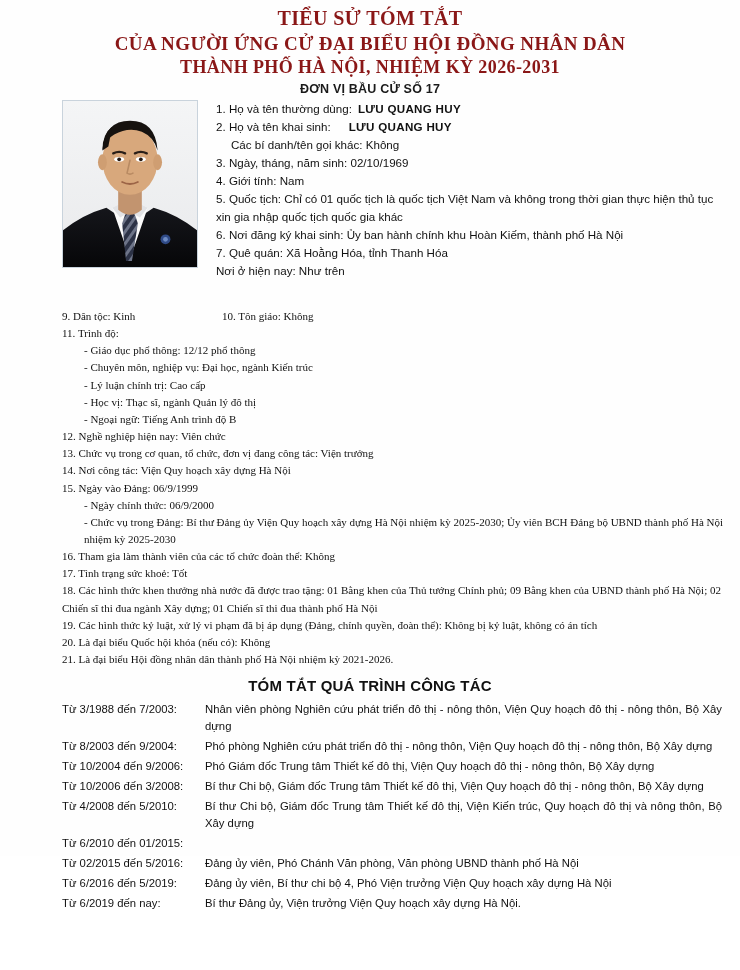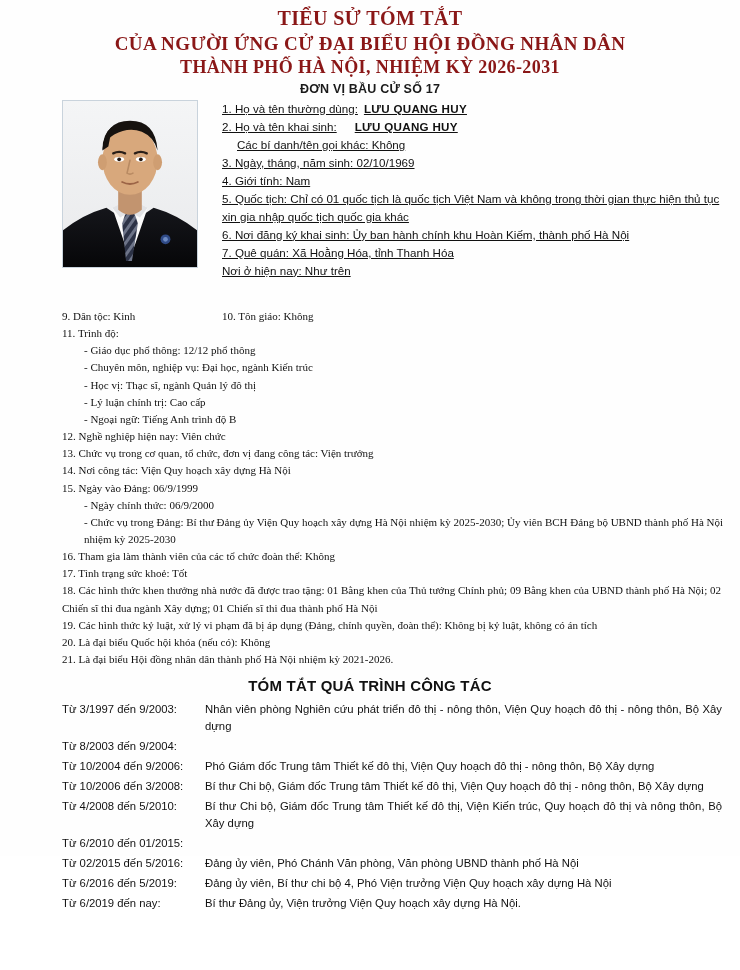--- a/index.html
+++ b/index.html
@@ -55,23 +55,22 @@
     left: 62px; top: 0px;
     width: 136px; height: 168px;
     border: 1px solid #c9d3dc;
     background: #f2f3f4;
     overflow: hidden;
   }
   .photo-frame svg { display: block; width: 100%; height: 100%; }
 
   .top-info {
     position: absolute;
-    left: 222px; top: 0px;
+    left: 216px; top: 0px;
     width: 508px;
-    text-decoration: underline;
   }
   .info-line {
     font-size: 11.6px;
     line-height: 1.55;
     color: #111;
     white-space: nowrap;
   }
   .info-line.wrap { white-space: normal; }
   .bold-name {
     font-weight: bold;
@@ -225,22 +224,22 @@
   <div class="body-list">
 
     <div class="row two-col">
       <div class="c1">9. Dân tộc: Kinh</div>
       <div class="c2">10. Tôn giáo: Không</div>
     </div>
 
     <div class="row">11. Trình độ:</div>
     <div class="row sub">- Giáo dục phổ thông: 12/12 phổ thông</div>
     <div class="row sub">- Chuyên môn, nghiệp vụ: Đại học, ngành Kiến trúc</div>
+    <div class="row sub">- Lý luận chính trị: Cao cấp</div>
     <div class="row sub">- Học vị: Thạc sĩ, ngành Quản lý đô thị</div>
-    <div class="row sub">- Lý luận chính trị: Cao cấp</div>
     <div class="row sub">- Ngoại ngữ: Tiếng Anh trình độ B</div>
 
     <div class="row">12. Nghề nghiệp hiện nay: Viên chức</div>
     <div class="row">13. Chức vụ trong cơ quan, tổ chức, đơn vị đang công tác: Viện trưởng</div>
     <div class="row">14. Nơi công tác: Viện Quy hoạch xây dựng Hà Nội</div>
     <div class="row">15. Ngày vào Đảng: 06/9/1999</div>
     <div class="row sub">- Ngày chính thức: 06/9/2000</div>
     <div class="row sub">- Chức vụ trong Đảng: Bí thư Đảng ủy Viện Quy hoạch xây dựng Hà Nội nhiệm kỳ 2025-2030; Ủy viên BCH Đảng bộ UBND thành phố Hà Nội nhiệm kỳ 2025-2030</div>
 
     <div class="row">16. Tham gia làm thành viên của các tổ chức đoàn thể: Không</div>
@@ -248,25 +247,26 @@
     <div class="row">18. Các hình thức khen thưởng nhà nước đã được trao tặng: 01 Bằng khen của Thủ tướng Chính phủ; 09 Bằng khen của UBND thành phố Hà Nội; 02 Chiến sĩ thi đua ngành Xây dựng; 01 Chiến sĩ thi đua thành phố Hà Nội</div>
     <div class="row">19. Các hình thức kỷ luật, xử lý vi phạm đã bị áp dụng (Đảng, chính quyền, đoàn thể): Không bị kỷ luật, không có án tích</div>
     <div class="row">20. Là đại biểu Quốc hội khóa (nếu có): Không</div>
     <div class="row">21. Là đại biểu Hội đồng nhân dân thành phố Hà Nội nhiệm kỳ 2021-2026.</div>
   </div>
 
   <div class="section-heading">TÓM TẮT QUÁ TRÌNH CÔNG TÁC</div>
 
   <div class="career">
     <div class="career-row">
-      <div class="career-period">Từ 3/1997 đến 9/2003:</div>
+      <div class="career-period">Từ 3/1988 đến 7/2003:</div>
       <div class="career-desc">Nhân viên phòng Nghiên cứu phát triển đô thị - nông thôn, Viện Quy hoạch đô thị - nông thôn, Bộ Xây dựng</div>
     </div>
     <div class="career-row">
       <div class="career-period">Từ 8/2003 đến 9/2004:</div>
+      <div class="career-desc">Phó phòng Nghiên cứu phát triển đô thị - nông thôn, Viện Quy hoạch đô thị - nông thôn, Bộ Xây dựng</div>
     </div>
     <div class="career-row">
       <div class="career-period">Từ 10/2004 đến 9/2006:</div>
       <div class="career-desc">Phó Giám đốc Trung tâm Thiết kế đô thị, Viện Quy hoạch đô thị - nông thôn, Bộ Xây dựng</div>
     </div>
     <div class="career-row">
       <div class="career-period">Từ 10/2006 đến 3/2008:</div>
       <div class="career-desc">Bí thư Chi bộ, Giám đốc Trung tâm Thiết kế đô thị, Viện Quy hoạch đô thị - nông thôn, Bộ Xây dựng</div>
     </div>
     <div class="career-row">

